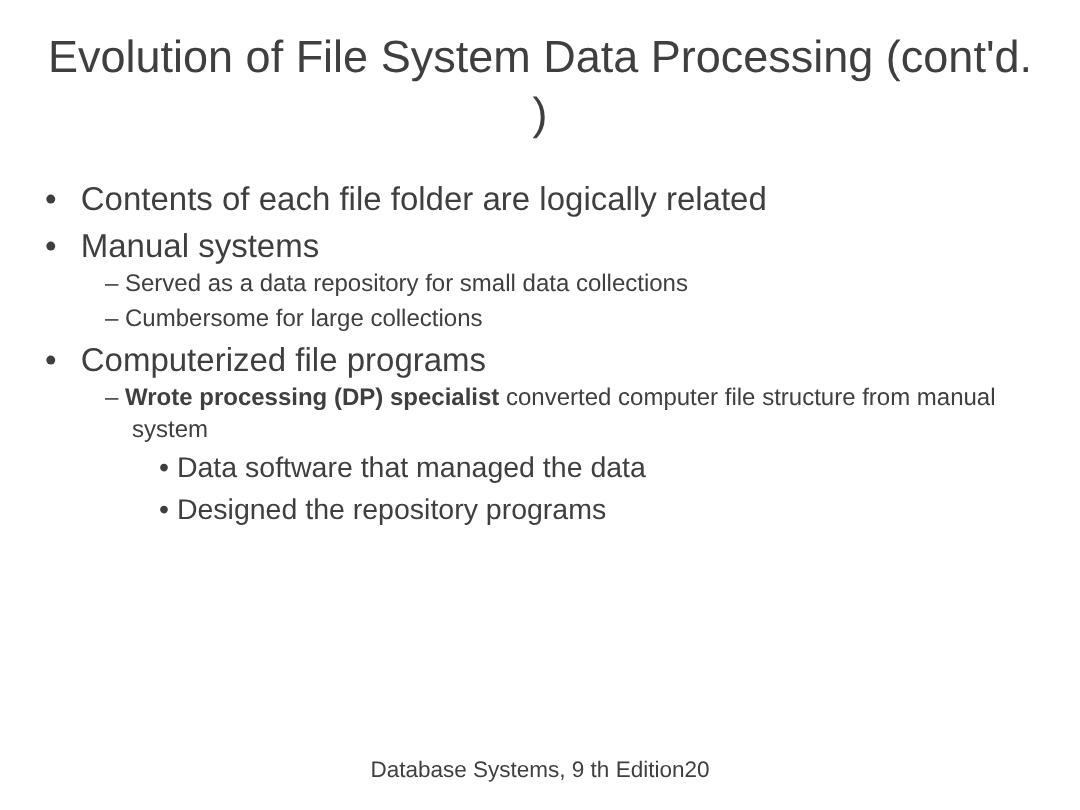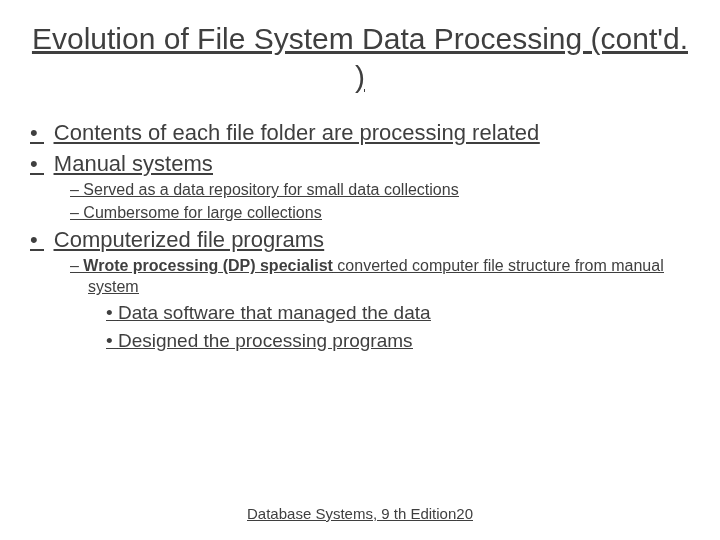--- a/index.html
+++ b/index.html
@@ -1,15 +1,15 @@
 <!DOCTYPE html>
 <html><head>
   <meta charset="utf-8">
   <style>
-    * { margin: 0; padding: 0; box-sizing: border-box; text-decoration: underline; }
+    * { margin: 0; padding: 0; box-sizing: border-box; }
     body {
       width: 720px;
       height: 540px;
       background: #ffffff;
       font-family: Arial, Helvetica, sans-serif;
       color: #333333;
       position: relative;
       padding: 20px 30px;
     }
     .title {
@@ -64,25 +64,25 @@
       justify-content: center;
       font-size: 15px;
       color: #3f3f3f;
     }
   </style>
 </head>
 <body>
 
 <h1 class="title">Evolution of File System Data Processing (cont'd. )</h1>
 
-<div class="bullet-l1">Contents of each file folder are processing related</div>
+<div class="bullet-l1">Contents of each file folder are logically related</div>
 <div class="bullet-l1">Manual systems</div>
 <div class="bullet-l2">Served as a data repository for small data collections</div>
 <div class="bullet-l2">Cumbersome for large collections</div>
 <div class="bullet-l1">Computerized file programs</div>
 <div class="bullet-l2"><span class="bold">Wrote processing (DP) specialist</span><span> converted computer file structure from manual system</span></div>
 <div class="bullet-l3">Data software that managed the data</div>
-<div class="bullet-l3">Designed the processing programs</div>
+<div class="bullet-l3">Designed the repository programs</div>
 
 <div class="footer">
   <span>Database Systems, 9 th Edition</span>
   <span>20</span>
 </div>
 
 </body></html>

